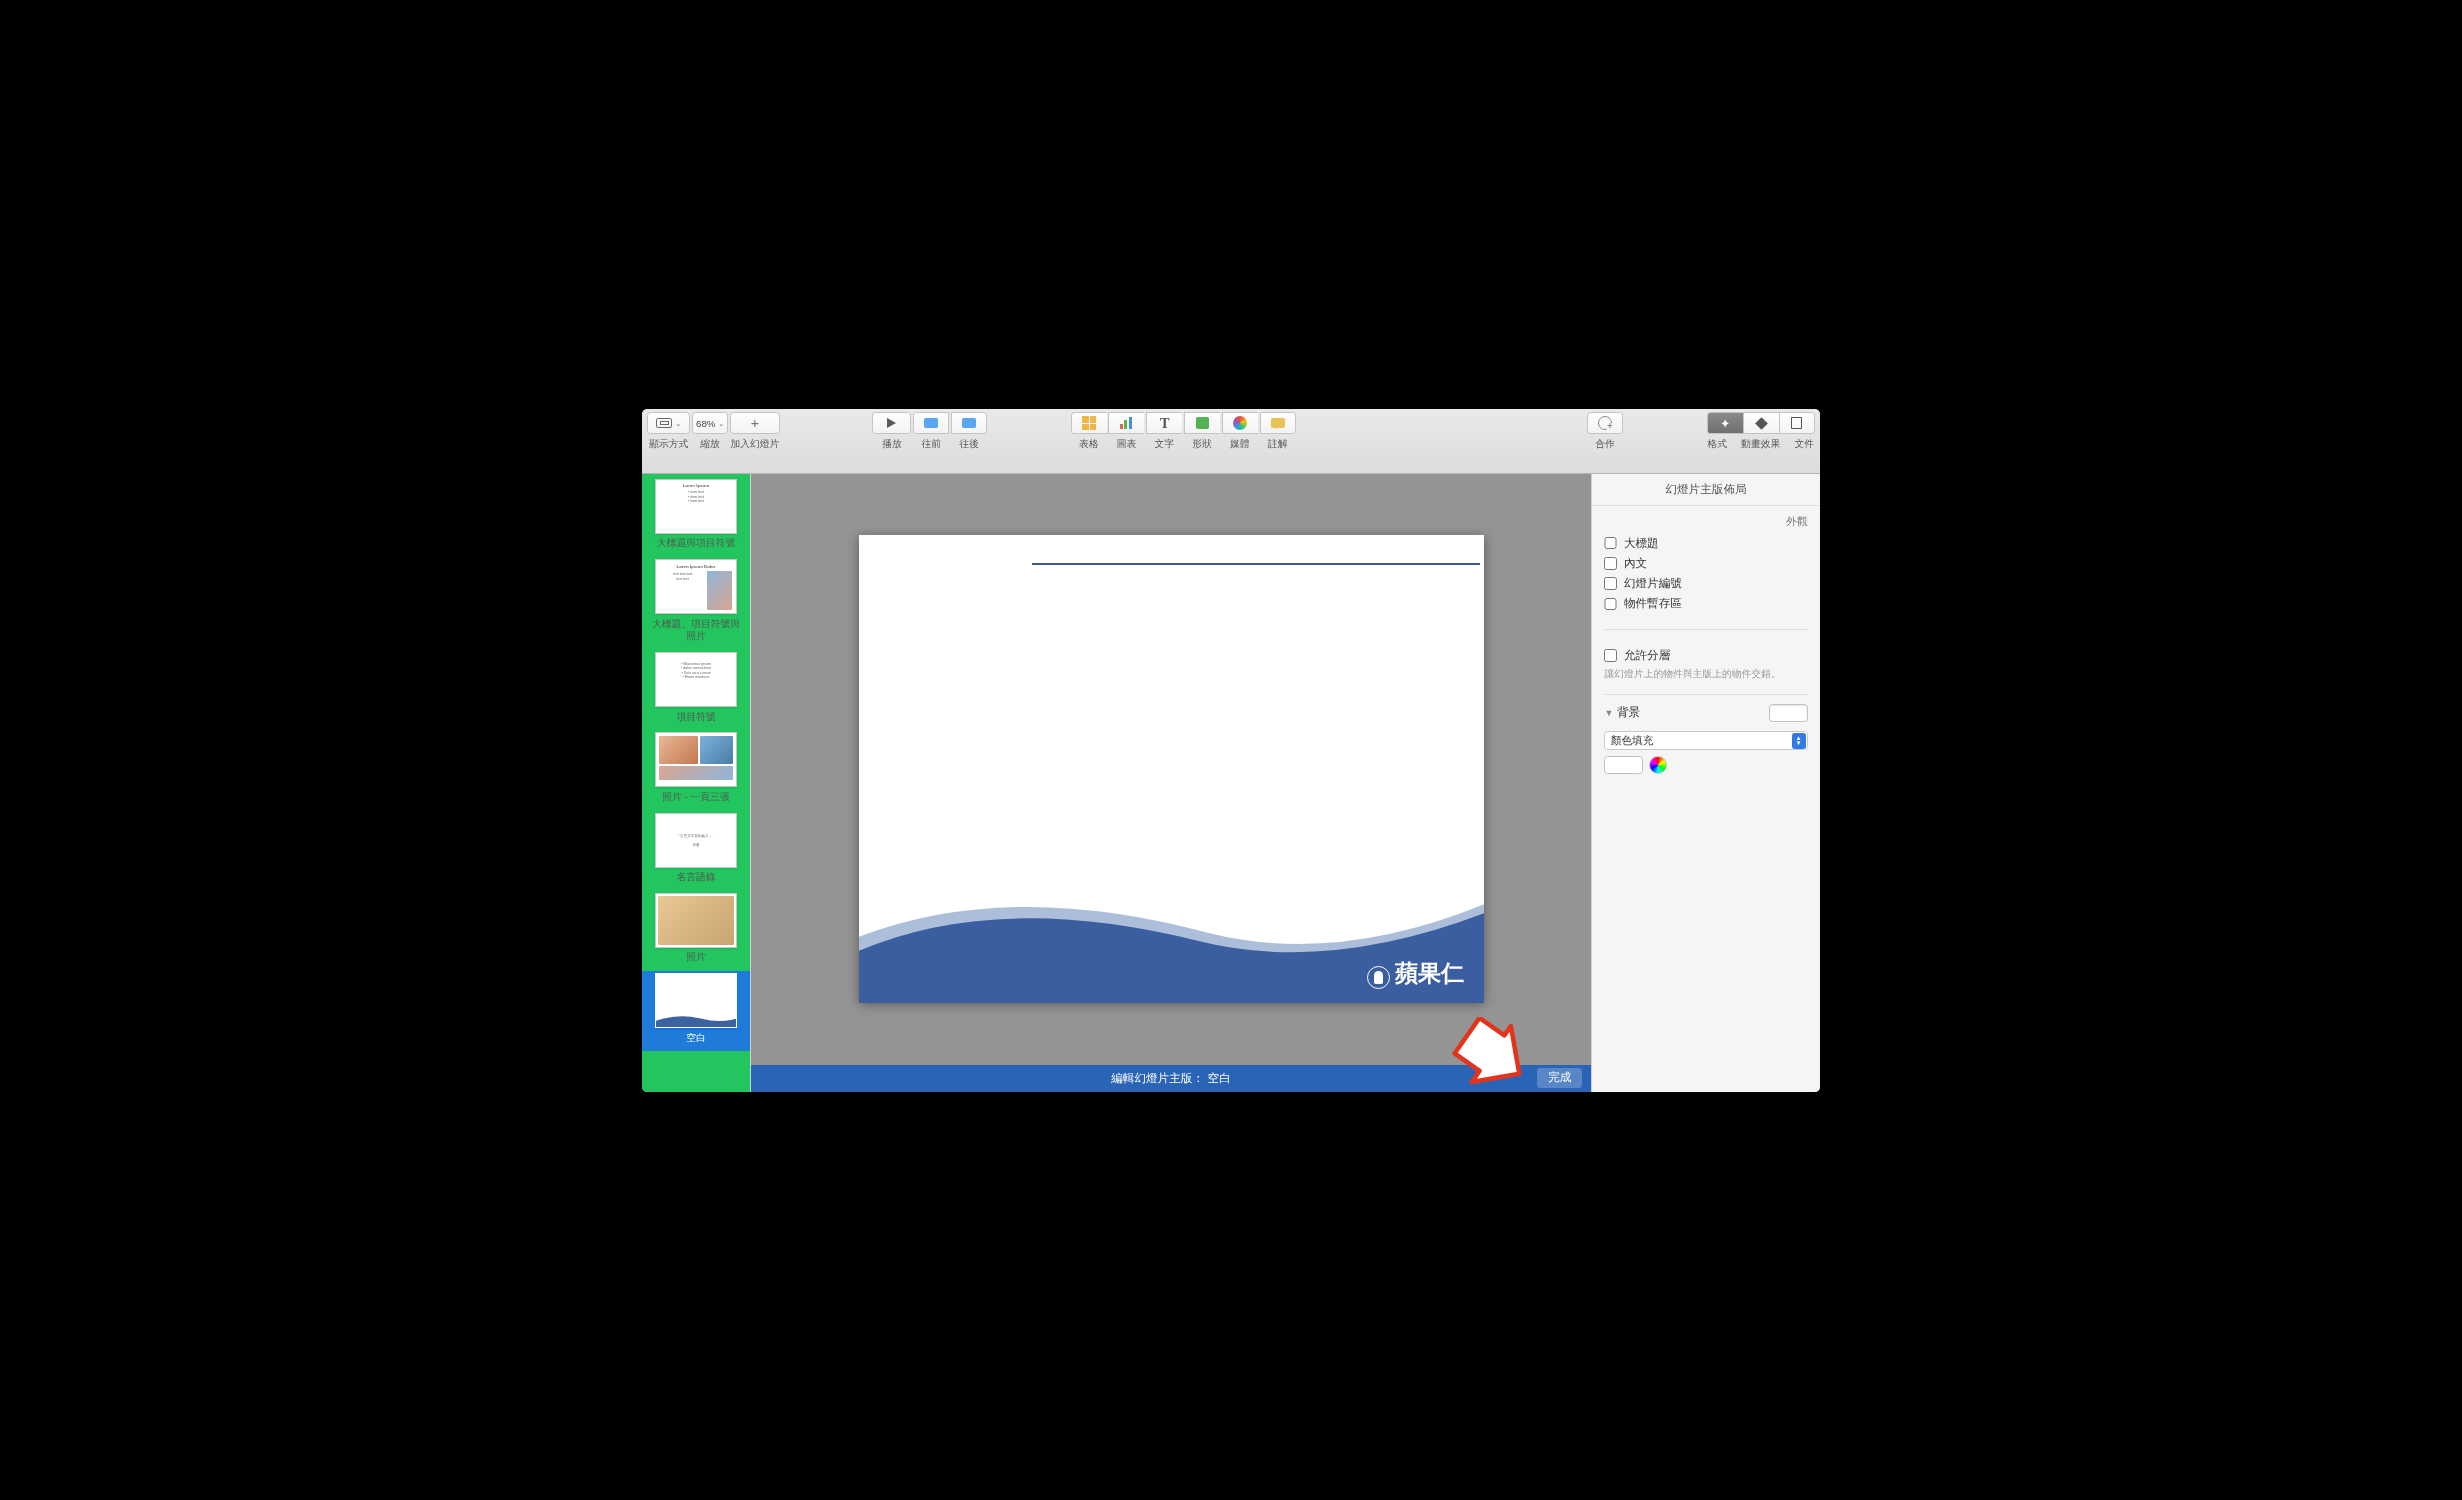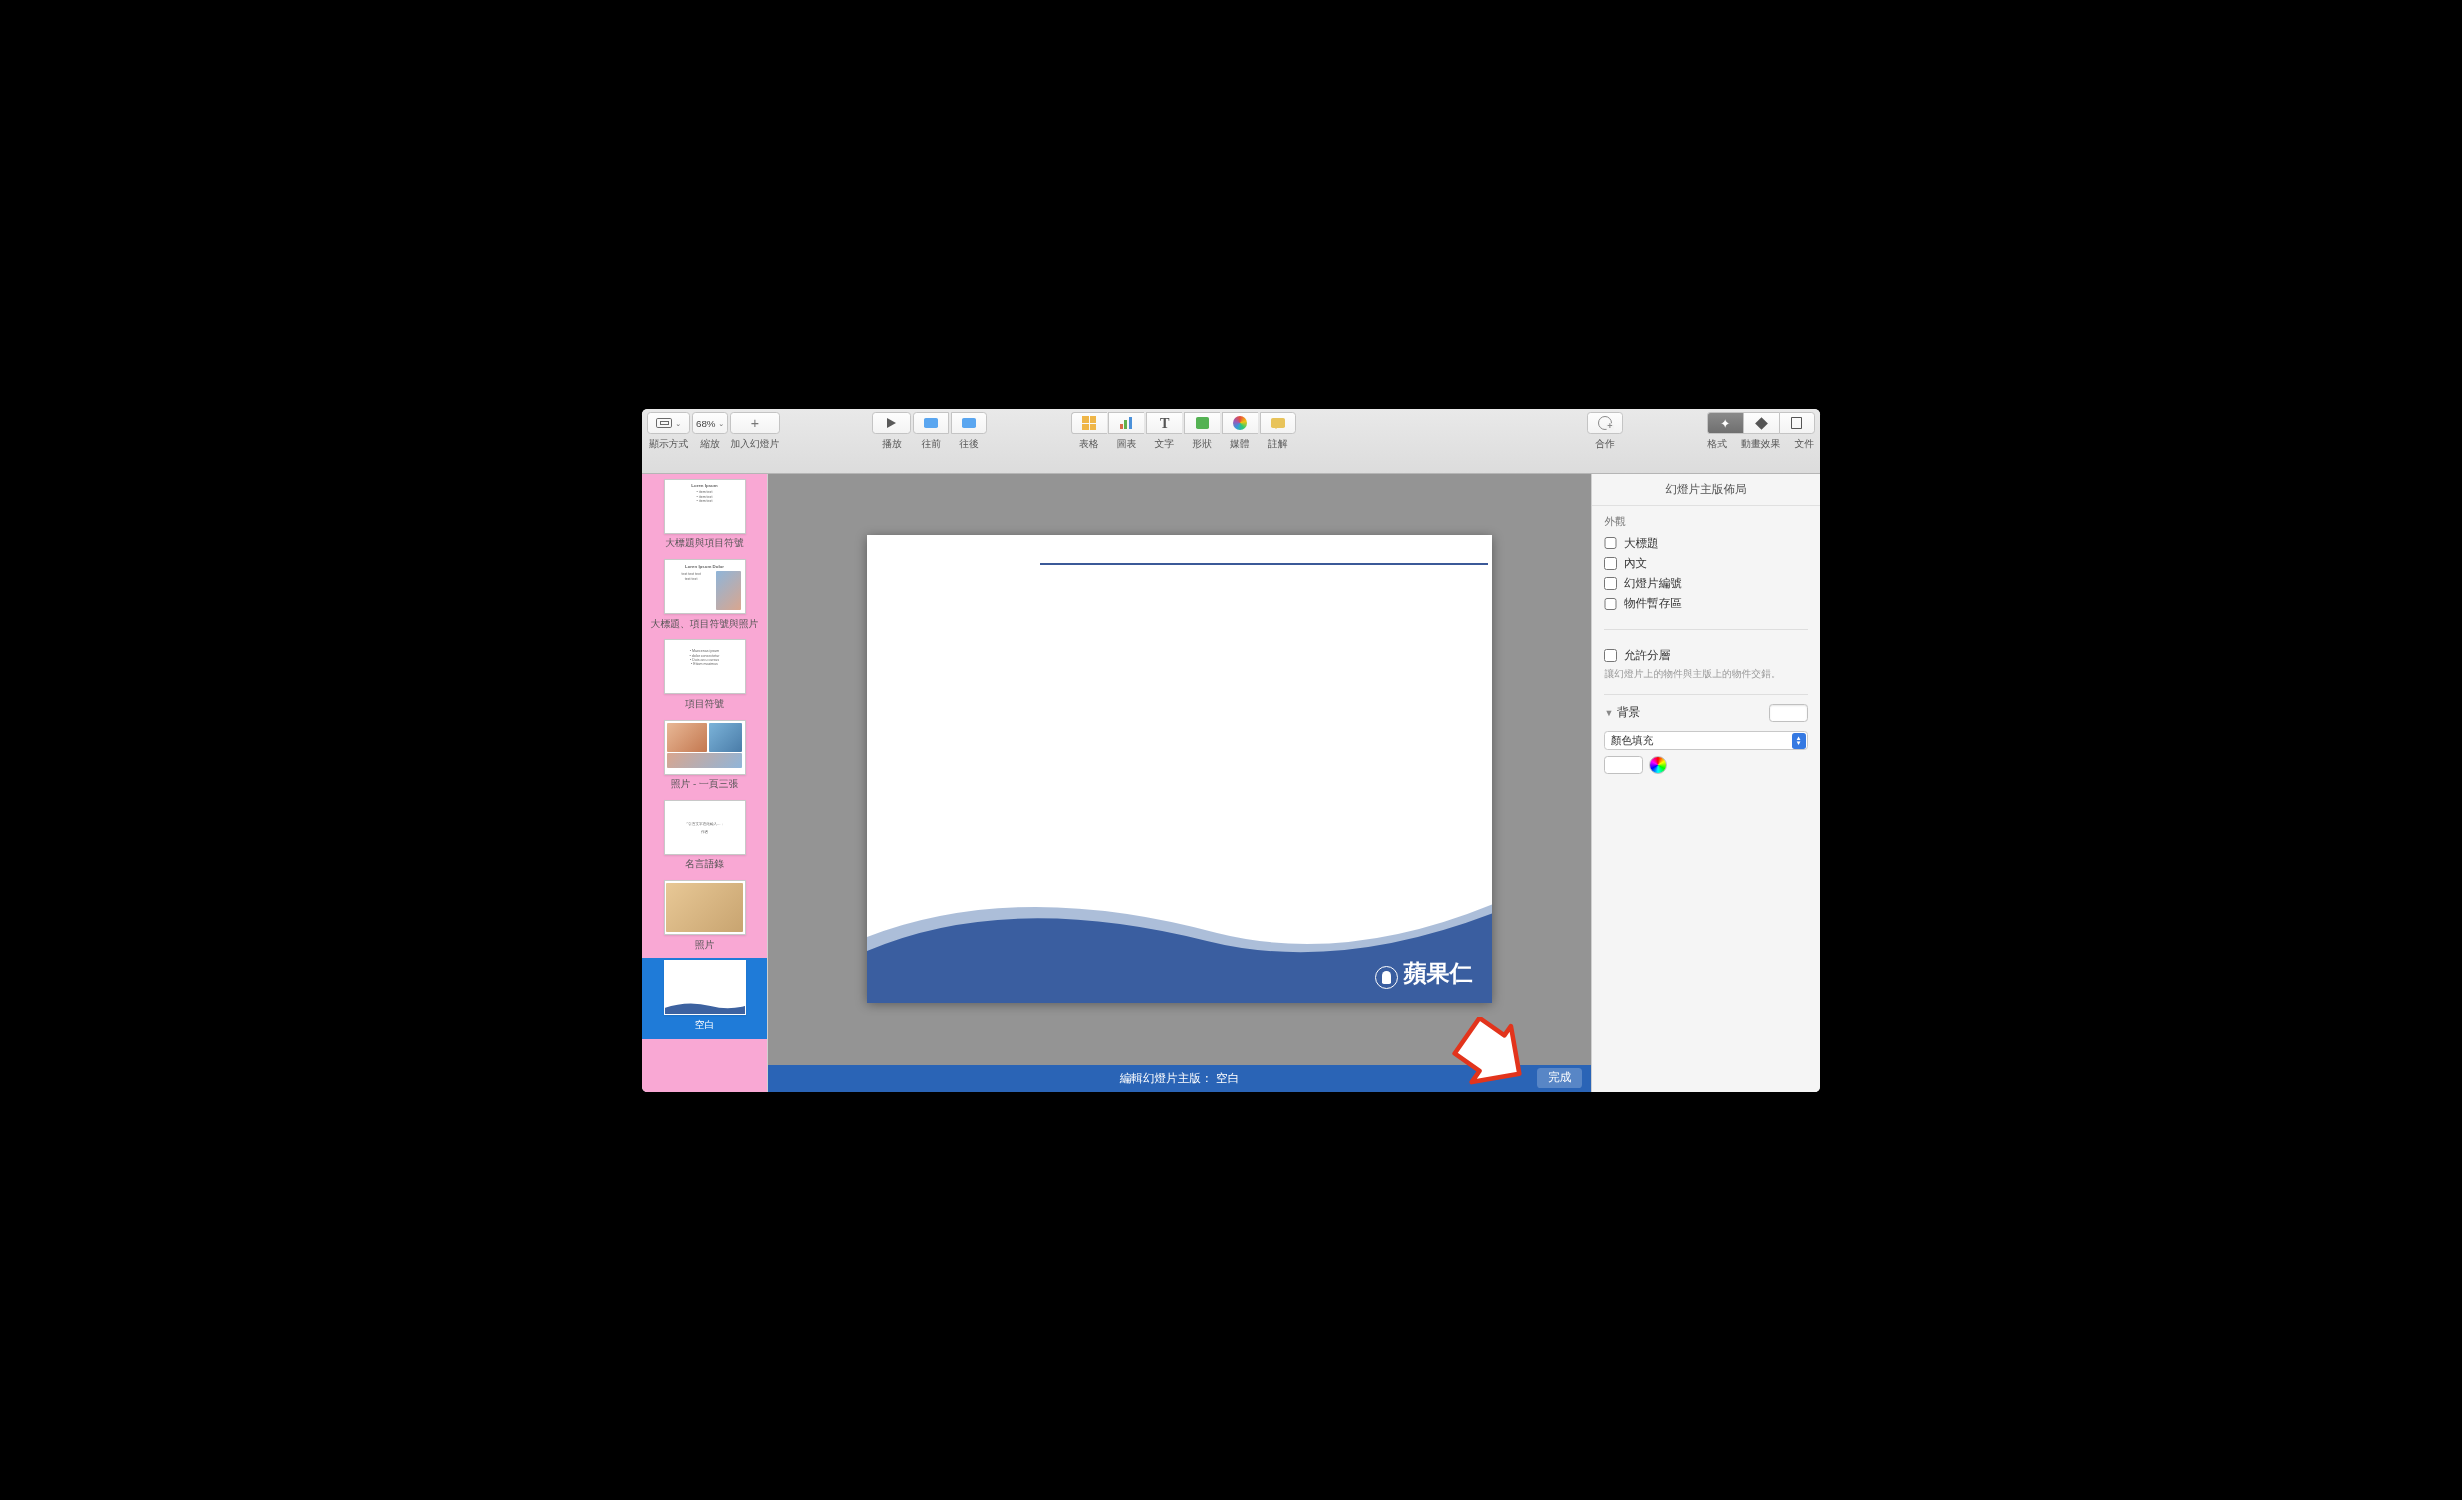--- a/index.html
+++ b/index.html
@@ -42,21 +42,21 @@
 .ic-media{width:14.2px;height:14.2px;border-radius:50%;background:conic-gradient(#e74c3c,#f1c40f,#2ecc71,#3498db,#9b59b6,#e74c3c);}
 .ic-comment{width:14.2px;height:10.7px;background:#e8c35a;border-radius:1.8px;position:relative;}
 .ic-comment::after{content:'';position:absolute;bottom:-2.7px;left:3.6px;border:2.7px solid transparent;border-top-color:#e8c35a;}
 .ic-collab{width:14.2px;height:14.2px;border:1.3px solid #8a8a8a;border-radius:50%;position:relative;}
 .ic-collab::after{content:'+';position:absolute;right:-2.7px;bottom:-1.8px;font-size:9px;font-weight:bold;color:#8a8a8a;background:#f3f3f3;border-radius:50%;width:8px;height:8px;line-height:7.1px;text-align:center;}
 .ic-brush{font-size:12.4px;color:#fff;}
 .ic-diamond{width:9px;height:9px;background:#555;transform:rotate(45deg);}
 .ic-doc{width:10.7px;height:12.4px;border:1.3px solid #555;border-radius:0.9px;}
 .chev{font-size:7.1px;color:#666;margin-left:2.7px;}
 .body { flex:1; display:flex; overflow:hidden; }
-.sidebar { width:126px; background:#f9a8d4; border-right:0.9px solid #d0d0d0; overflow-y:auto; padding:3.6px 0;}
+.sidebar { width:109px; background:#22c55e; border-right:0.9px solid #d0d0d0; overflow-y:auto; padding:3.6px 0;}
 .thumb { padding:1.8px 5.3px 7.1px; text-align:center; cursor:pointer;}
 .thumb.selected { background:#1f7bd8; }
 .thumb.selected .tname{color:#fff;}
 .tbox { width:82px; height:55px; background:#fff; border:0.9px solid #c8c8c8; margin:0 auto 3.6px; display:flex; flex-direction:column; font-size:4.4px; color:#666; padding:3.6px; position:relative; box-shadow:0 0.9px 1.8px rgba(0,0,0,.1);}
 .thumb.selected .tbox{border-color:#fff;}
 .tname { font-size:9.8px; color:#555; line-height:1.3; }
 .tbox .tiny-title{font-size:4.4px;text-align:center;font-weight:bold;}
 .tbox .tiny-body{font-size:3.6px;line-height:1.2;margin-top:1.8px;}
 .tbox .tiny-img{background:linear-gradient(135deg,#8fb5d9,#d9a68f);border-radius:0.9px;}
 .tbox.wave::after{content:'';position:absolute;left:0;right:0;bottom:0;height:14.2px;background:#3d62a0;border-radius:0 0 0 0;clip-path:path('M0,8 Q23,0 46,6 T92,2 L92,16 L0,16 Z');}
@@ -70,21 +70,21 @@
 .logo{position:absolute;right:19.6px;bottom:14.2px;color:#fff;font-size:23px;font-weight:bold;display:flex;align-items:flex-end;gap:5.3px;}
 .logo-ic{width:23px;height:23px;border:1.8px solid #fff;border-radius:50%;display:flex;align-items:center;justify-content:center;}
 .logo-ic::after{content:'';width:9px;height:12.4px;background:#fff;border-radius:4.4px 4.4px 1.8px 1.8px;}
 .edit-bar { height:27px; background:#2a64b6; display:flex; align-items:center; justify-content:center; color:#fff; font-size:11.6px; position:relative;}
 .edit-bar .name{color:#fff;margin-left:3.6px;}
 .done-btn{position:absolute;right:9px;top:3.6px;height:19.6px;padding:0 10.7px;background:rgba(255,255,255,.22);border-radius:3.6px;color:#fff;font-size:11.6px;display:flex;align-items:center;border:none;}
 .arrow-overlay{position:absolute;right:67px;bottom:-1.8px;width:76px;height:76px;pointer-events:none;}
 .inspector { width:229px; background:#f5f5f5; border-left:0.9px solid #d0d0d0; font-size:11.6px; color:#333; }
 .insp-title{text-align:center;padding:8px 0;color:#555;border-bottom:0.9px solid #e0e0e0;}
 .insp-sec{padding:9px 12.4px;}
-.insp-h{color:#777;font-size:10.7px;margin-bottom:7.1px;}
+.insp-h{color:#777;font-size:10.7px;margin-bottom:7.1px;text-align:right;}
 .chk{display:flex;align-items:center;gap:7.1px;margin:5.3px 0;}
 .chk input{width:12.4px;height:12.4px;}
 .insp-note{font-size:9.8px;color:#999;margin-top:3.6px;}
 .hr{height:0.9px;background:#dedede;margin:3.6px 12.4px;}
 .bg-row{display:flex;align-items:center;justify-content:space-between;padding:5.3px 12.4px;}
 .disclose{color:#888;font-size:9px;margin-right:3.6px;}
 .color-well{width:39px;height:18px;background:#fff;border:0.9px solid #c0c0c0;border-radius:3.6px;box-shadow:inset 0 0.9px 1.8px rgba(0,0,0,.1);}
 .select{margin:3.6px 12.4px;height:19.6px;background:#fff;border:0.9px solid #c8c8c8;border-radius:3.6px;display:flex;align-items:center;padding:0 5.3px;justify-content:space-between;font-size:10.7px;position:relative;}
 .select .knob{width:14.2px;height:16px;background:#3579e2;border-radius:2.7px;display:flex;flex-direction:column;align-items:center;justify-content:center;color:#fff;font-size:6.2px;line-height:4.4px;position:absolute;right:0.9px;top:0.9px;}
 .color-row{margin:5.3px 12.4px;display:flex;gap:5.3px;align-items:center;}

